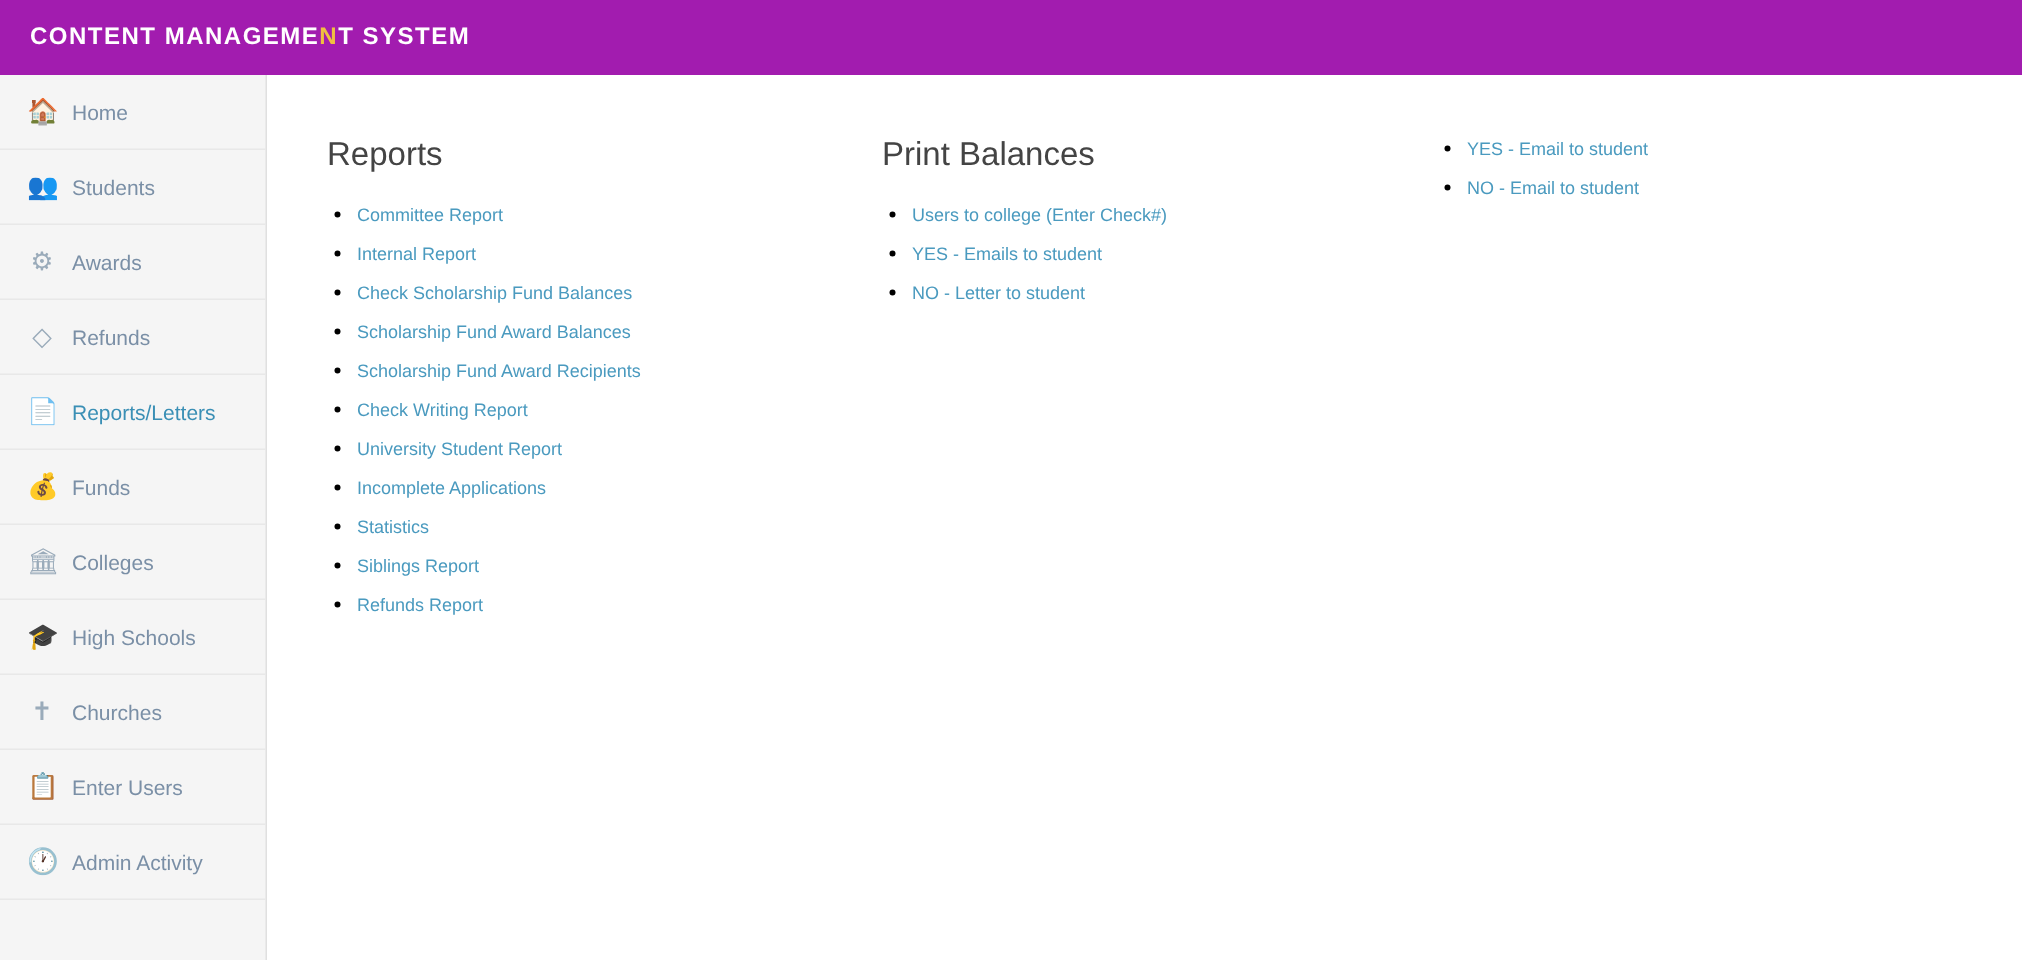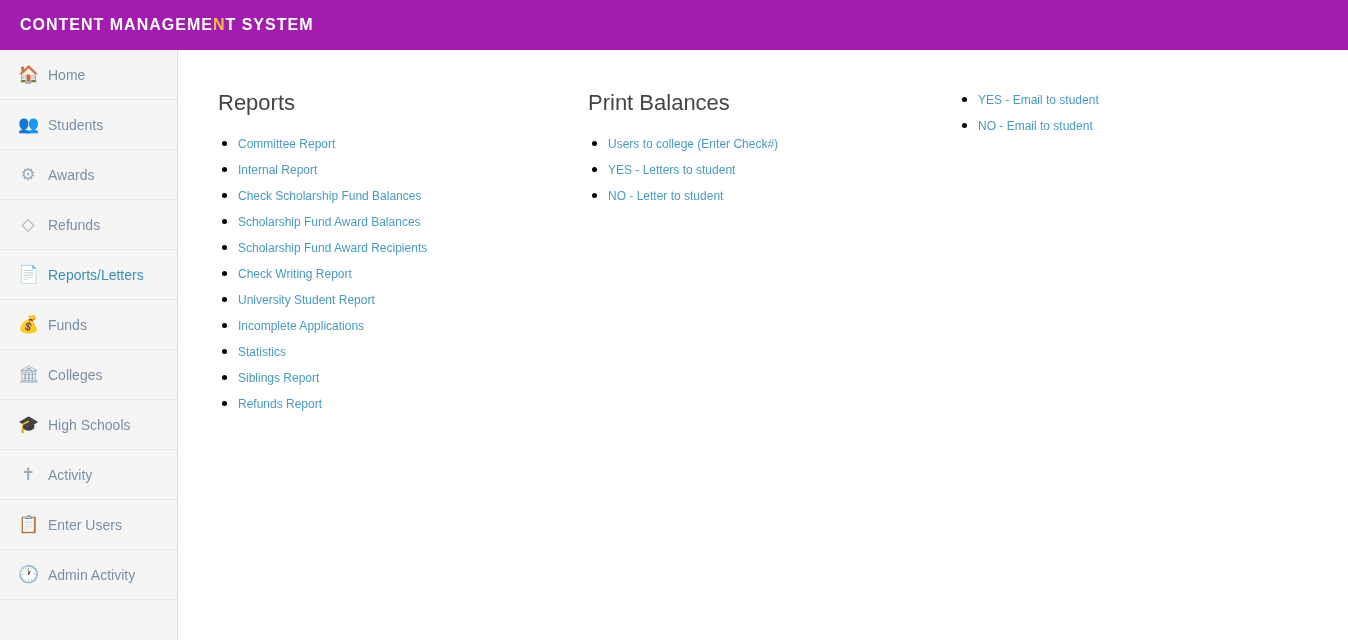--- a/index.html
+++ b/index.html
@@ -150,21 +150,21 @@
       <a class="sidebar-item" href="#">
         <span class="sidebar-icon">🏛</span>
         <span>Colleges</span>
       </a>
       <a class="sidebar-item" href="#">
         <span class="sidebar-icon">🎓</span>
         <span>High Schools</span>
       </a>
       <a class="sidebar-item" href="#">
         <span class="sidebar-icon">✝</span>
-        <span>Activity</span>
+        <span>Churches</span>
       </a>
       <a class="sidebar-item" href="#">
         <span class="sidebar-icon">📋</span>
         <span>Enter Users</span>
       </a>
       <a class="sidebar-item" href="#">
         <span class="sidebar-icon">🕐</span>
         <span>Admin Activity</span>
       </a>
     </nav>
@@ -185,21 +185,21 @@
             <li><a href="#">Incomplete Applications</a></li>
             <li><a href="#">Statistics</a></li>
             <li><a href="#">Siblings Report</a></li>
             <li><a href="#">Refunds Report</a></li>
           </ul>
         </div>
         <div>
           <h2 class="section-title">Print Balances</h2>
           <ul class="link-list">
             <li><a href="#">Users to college (Enter Check#)</a></li>
-            <li><a href="#">YES - Letters to student</a></li>
+            <li><a href="#">YES - Emails to student</a></li>
             <li><a href="#">NO - Letter to student</a></li>
           </ul>
         </div>
         <div>
           <ul class="link-list">
             <li><a href="#">YES - Email to student</a></li>
             <li><a href="#">NO - Email to student</a></li>
           </ul>
         </div>
       </div>

